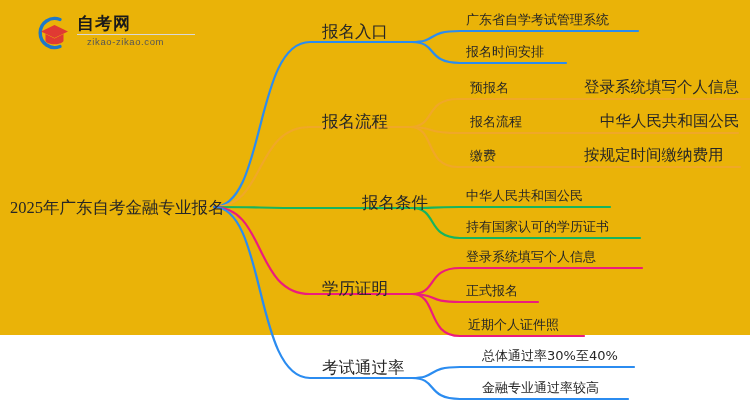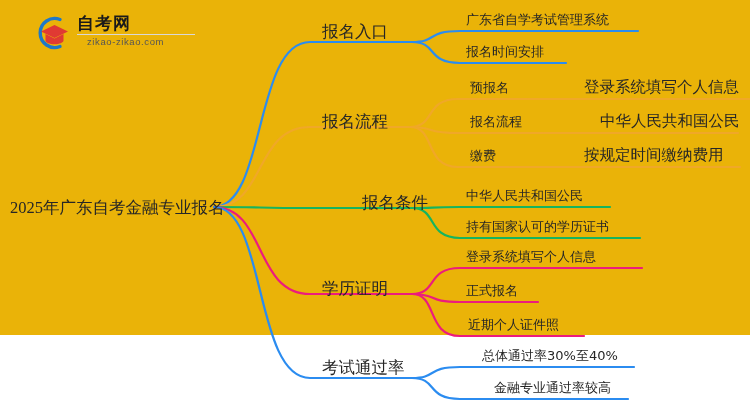--- a/index.html
+++ b/index.html
@@ -154,17 +154,17 @@
       <div class="node node-l3" style="left: 584px; top: 146px;">按规定时间缴纳费用</div>
       <div class="node node-l1" style="left: 322px; top: 112px;">报名流程</div>
       <div class="node node-l2" style="left: 466px; top: 186px;">中华人民共和国公民</div>
       <div class="node node-l2" style="left: 466px; top: 217px;">持有国家认可的学历证书</div>
       <div class="node node-l1" style="left: 322px; top: 193px; margin-left: 40px;">报名条件</div>
       <div class="node node-l2" style="left: 466px; top: 247px;">登录系统填写个人信息</div>
       <div class="node node-l2" style="left: 466px; top: 281px;">正式报名</div>
       <div class="node node-l2" style="left: 468px; top: 315px;">近期个人证件照</div>
       <div class="node node-l1" style="left: 322px; top: 279px;">学历证明</div>
       <div class="node node-l2" style="left: 482px; top: 346px;">总体通过率30%至40%</div>
-      <div class="node node-l2" style="left: 482px; top: 378px; margin-left: 12px;">金融专业通过率较高</div>
+      <div class="node node-l2" style="left: 482px; top: 378px;">金融专业通过率较高</div>
       <div class="node node-l1" style="left: 322px; top: 358px;">考试通过率</div>
     </div>
 
 </div>
 
 </body></html>

